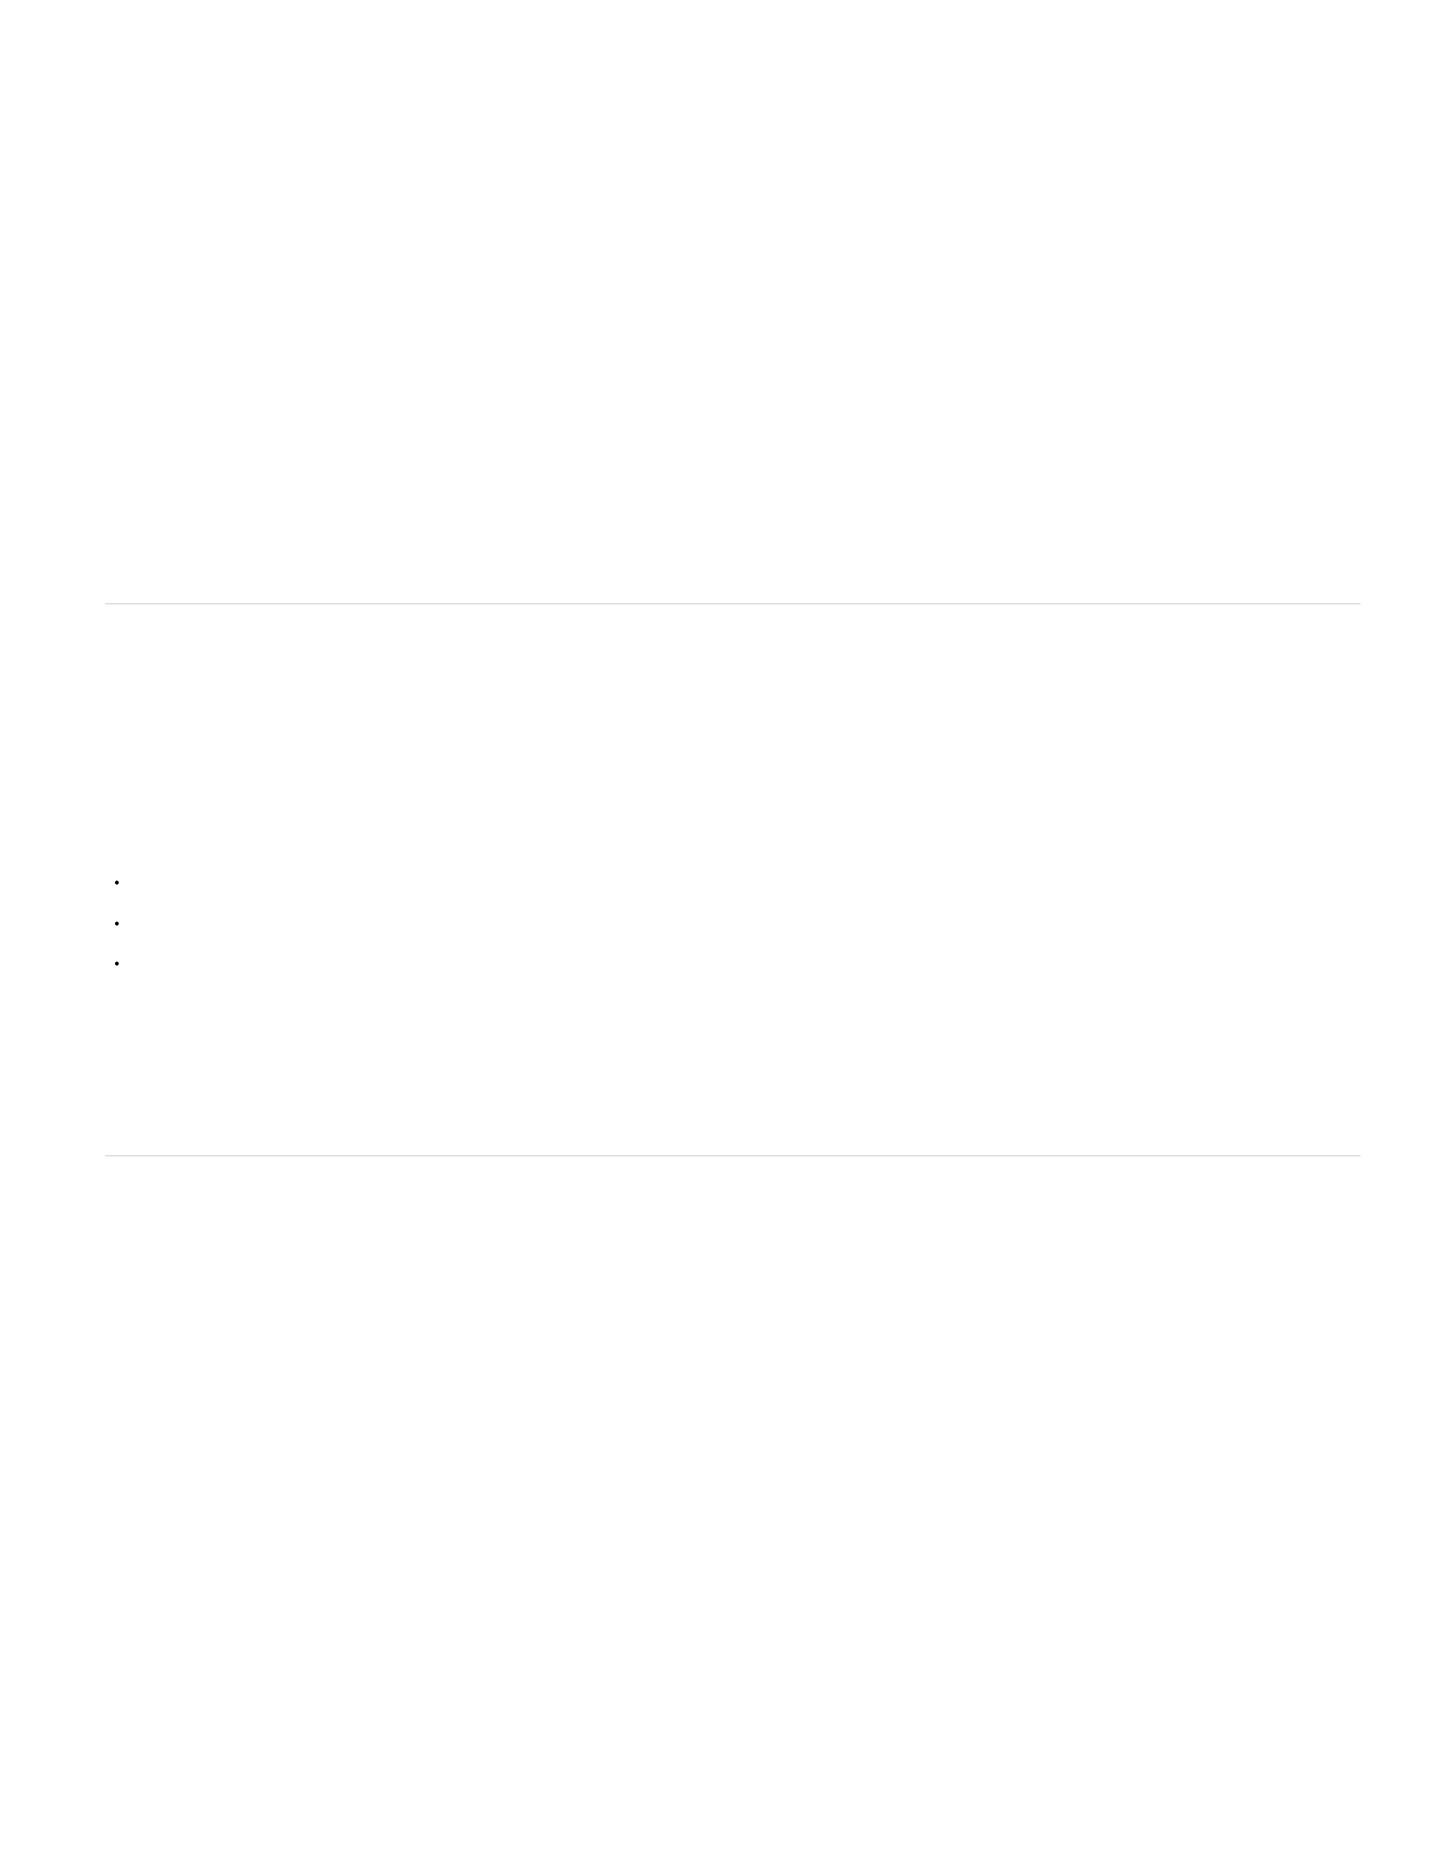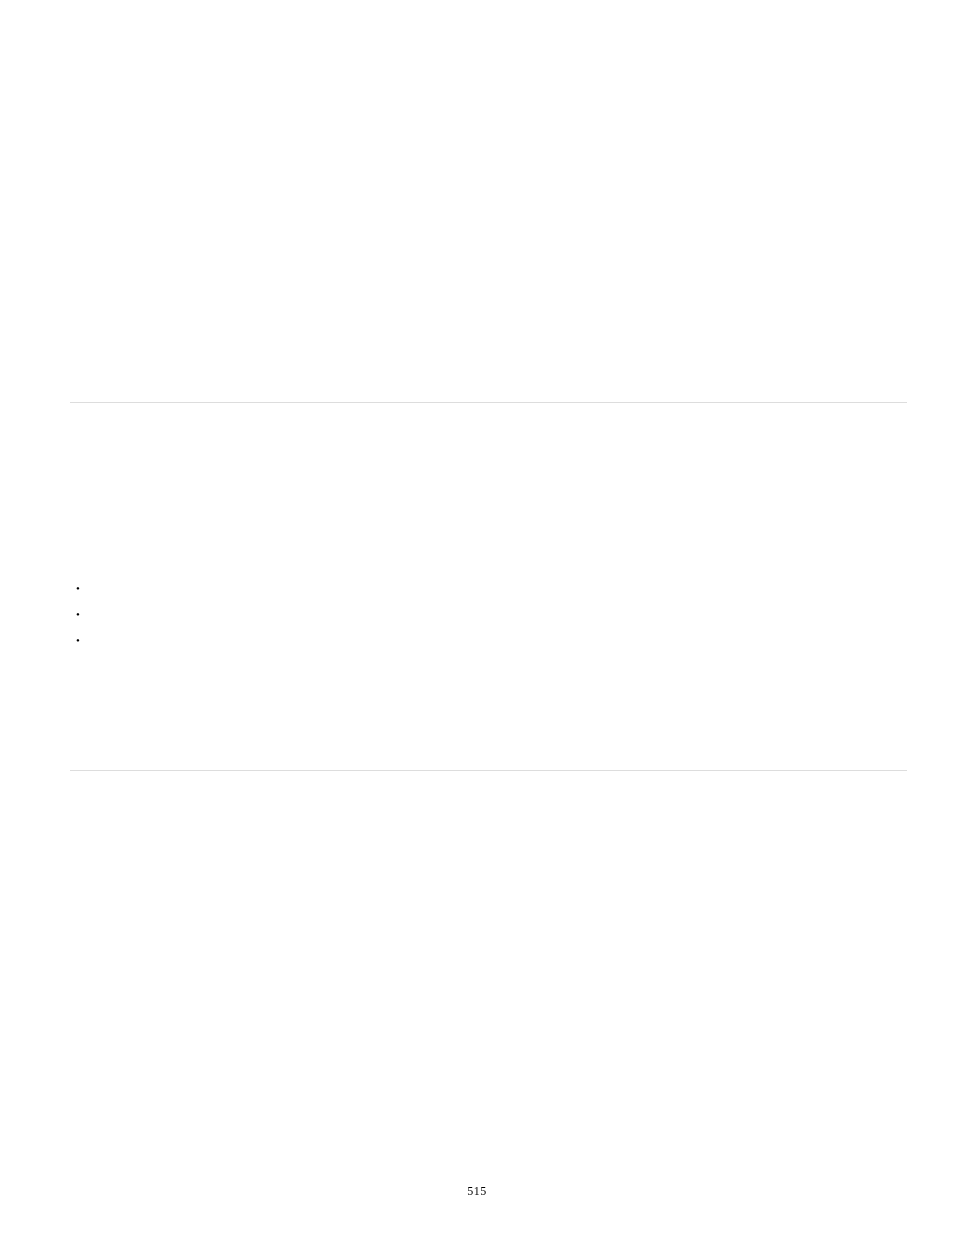--- a/index.html
+++ b/index.html
@@ -63,14 +63,13 @@
 <body>
 
 <div class="page">
   <hr class="hr1">
   <ul class="bullets">
     <li></li>
     <li></li>
     <li></li>
   </ul>
   <hr class="hr2">
-  <div class="page-number">515</div>
 </div>
 
 </body></html>

